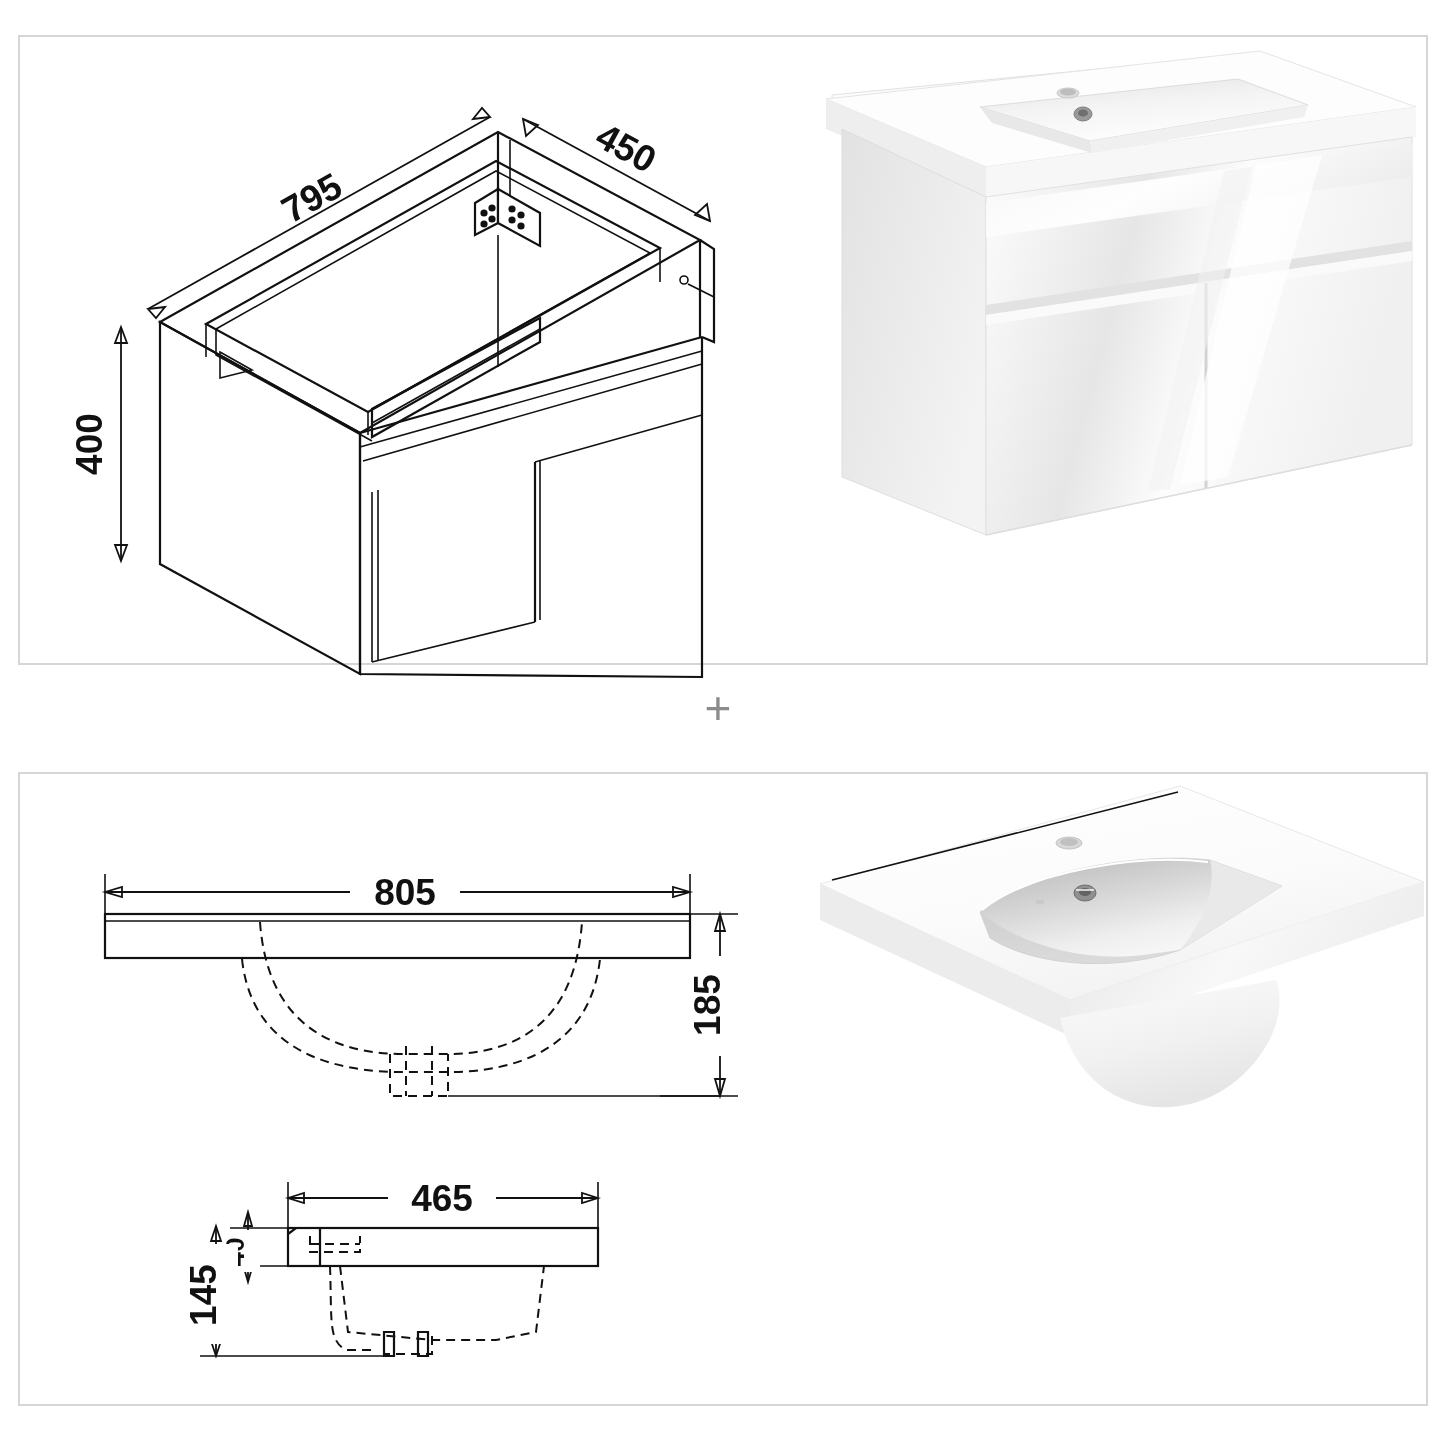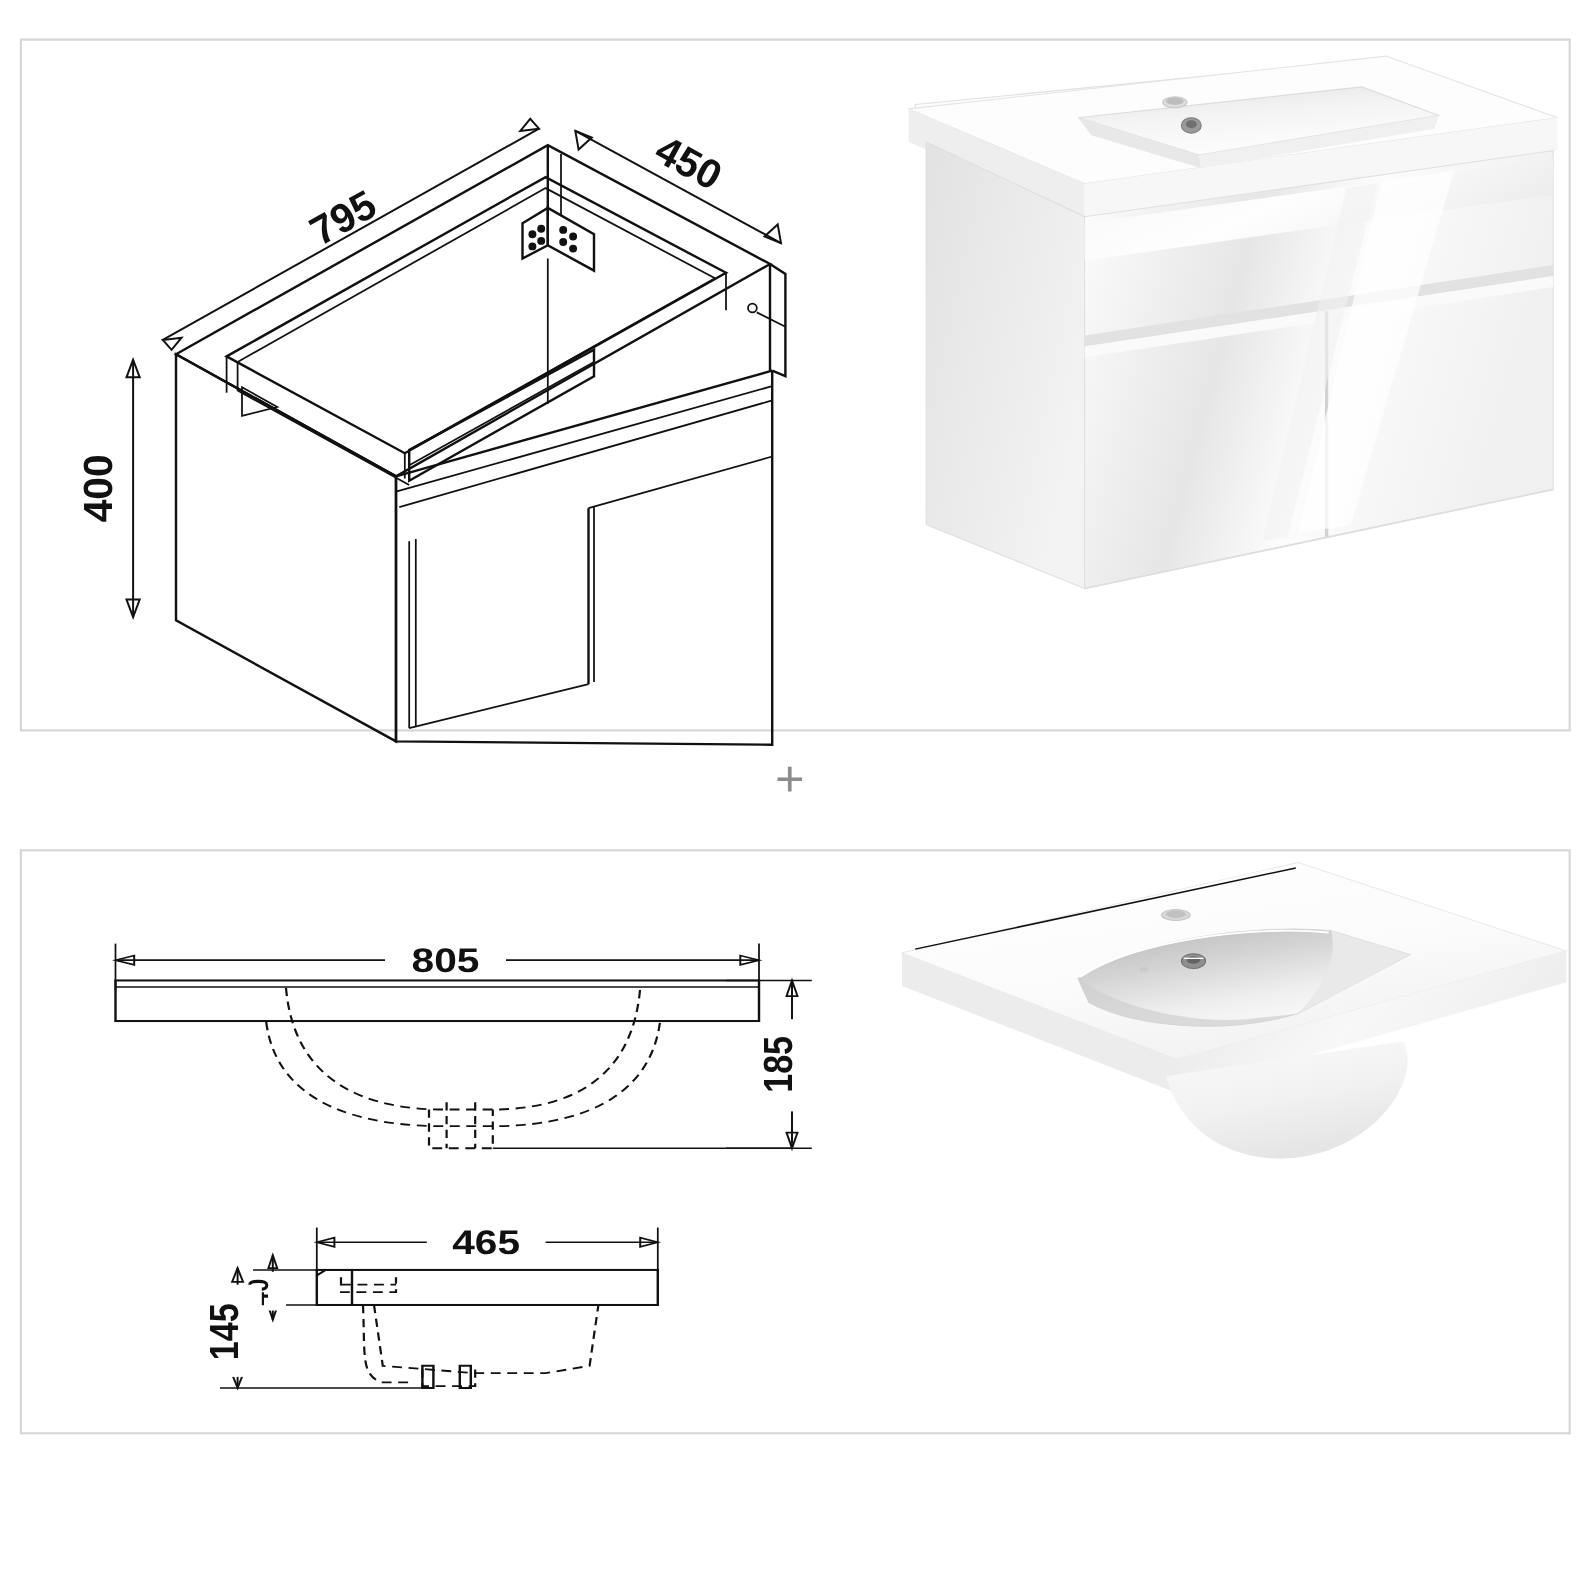--- a/index.html
+++ b/index.html
@@ -30,21 +30,21 @@
   #panel-cabinet {
     left: 18px;
     top: 35px;
     width: 1410px;
     height: 630px;
   }
   #panel-basin {
     left: 18px;
     top: 772px;
     width: 1410px;
-    height: 532px;
+    height: 634px;
   }
   .plus-separator {
     position: absolute;
     left: 693px;
     top: 683px;
     width: 50px;
     height: 50px;
     color: #8c8c8c;
     font-size: 46px;
     line-height: 50px;

